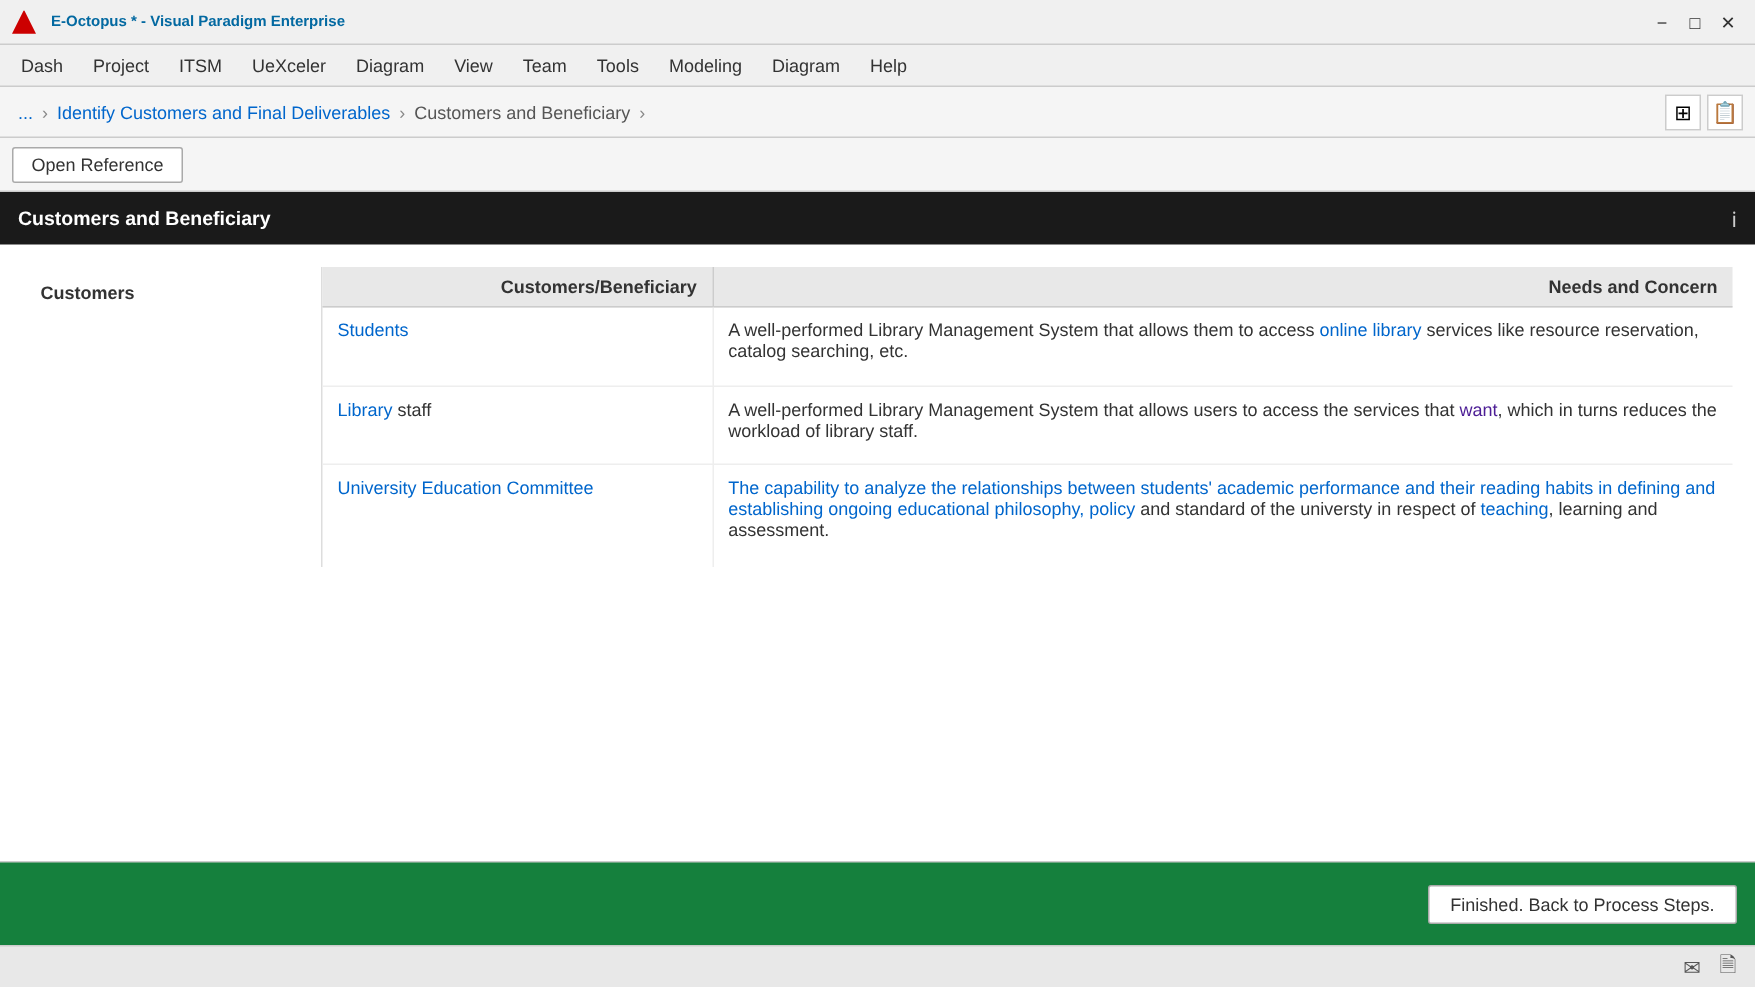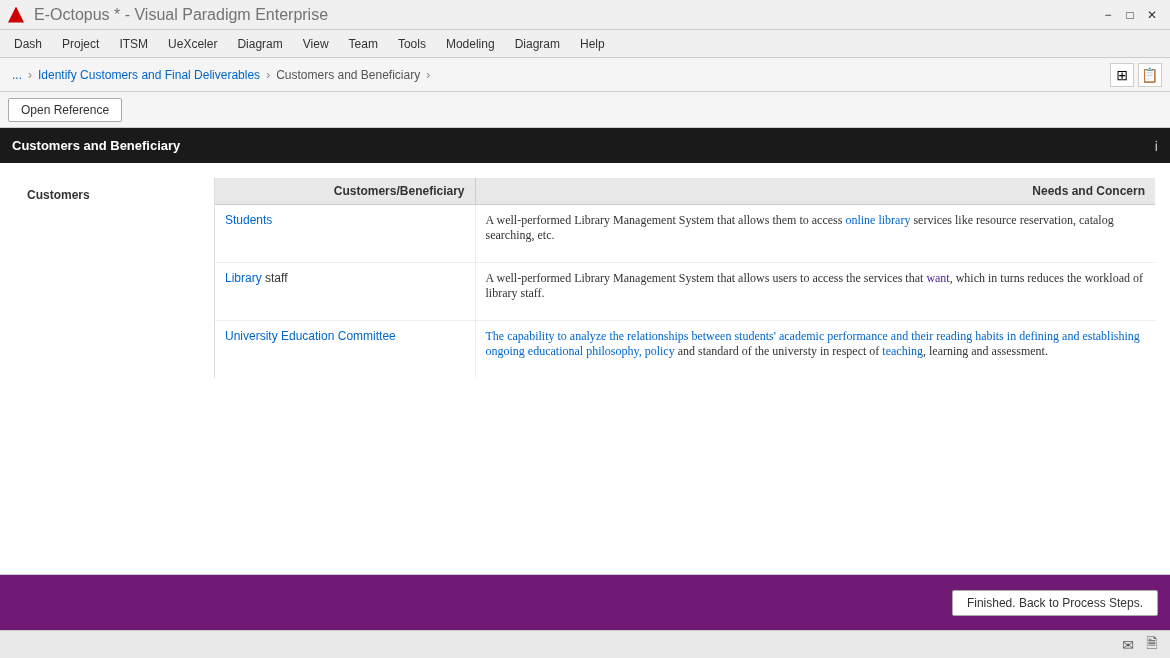--- a/index.html
+++ b/index.html
@@ -9,21 +9,21 @@
     #title-bar {
       height: 30px;
       background: #f0f0f0;
       border-bottom: 1px solid #ccc;
       display: flex;
       align-items: center;
       padding: 0 8px;
       justify-content: space-between;
     }
     #title-bar .title-left { display: flex; align-items: center; gap: 6px; }
-    #title-bar .title-text { font-size: 16px; color: #737373; }
+    #title-bar .title-text { font-size: 10px; color: #0369a1; font-weight: bold; }
     #title-bar .win-controls { display: flex; gap: 2px; }
     #title-bar .win-btn {
       width: 20px; height: 18px; border: none; background: transparent;
       cursor: pointer; font-size: 12px; display: flex; align-items: center; justify-content: center; color: #333;
     }
 
     
     #menu-bar {
       height: 28px;
       background: #f0f0f0;
@@ -129,29 +129,29 @@
       color: #333;
     }
     .data-table th:last-child { border-right: none; }
     .data-table td {
       padding: 8px 10px;
       vertical-align: top;
       border-bottom: 1px solid #eee;
       border-right: 1px solid #eee;
       color: #333;
     }
-    .data-table td:last-child { border-right: none; font-family: Liberation Serif, serif; }
+    .data-table td:last-child { border-right: none; }
     .data-table tr:last-child td { border-bottom: none; }
     .link-text { color: #0066cc; }
     .highlight-text { color: #4c1d95; }
 
     
     #bottom-bar {
       height: 56px;
-      background: #701a75;
+      background: #15803d;
       border-top: 1px solid #ccc;
       display: flex;
       align-items: center;
       justify-content: flex-end;
       padding: 12px 12px;
       position: absolute;
       bottom: 28px;
       left: 0;
       right: 0;
     }

